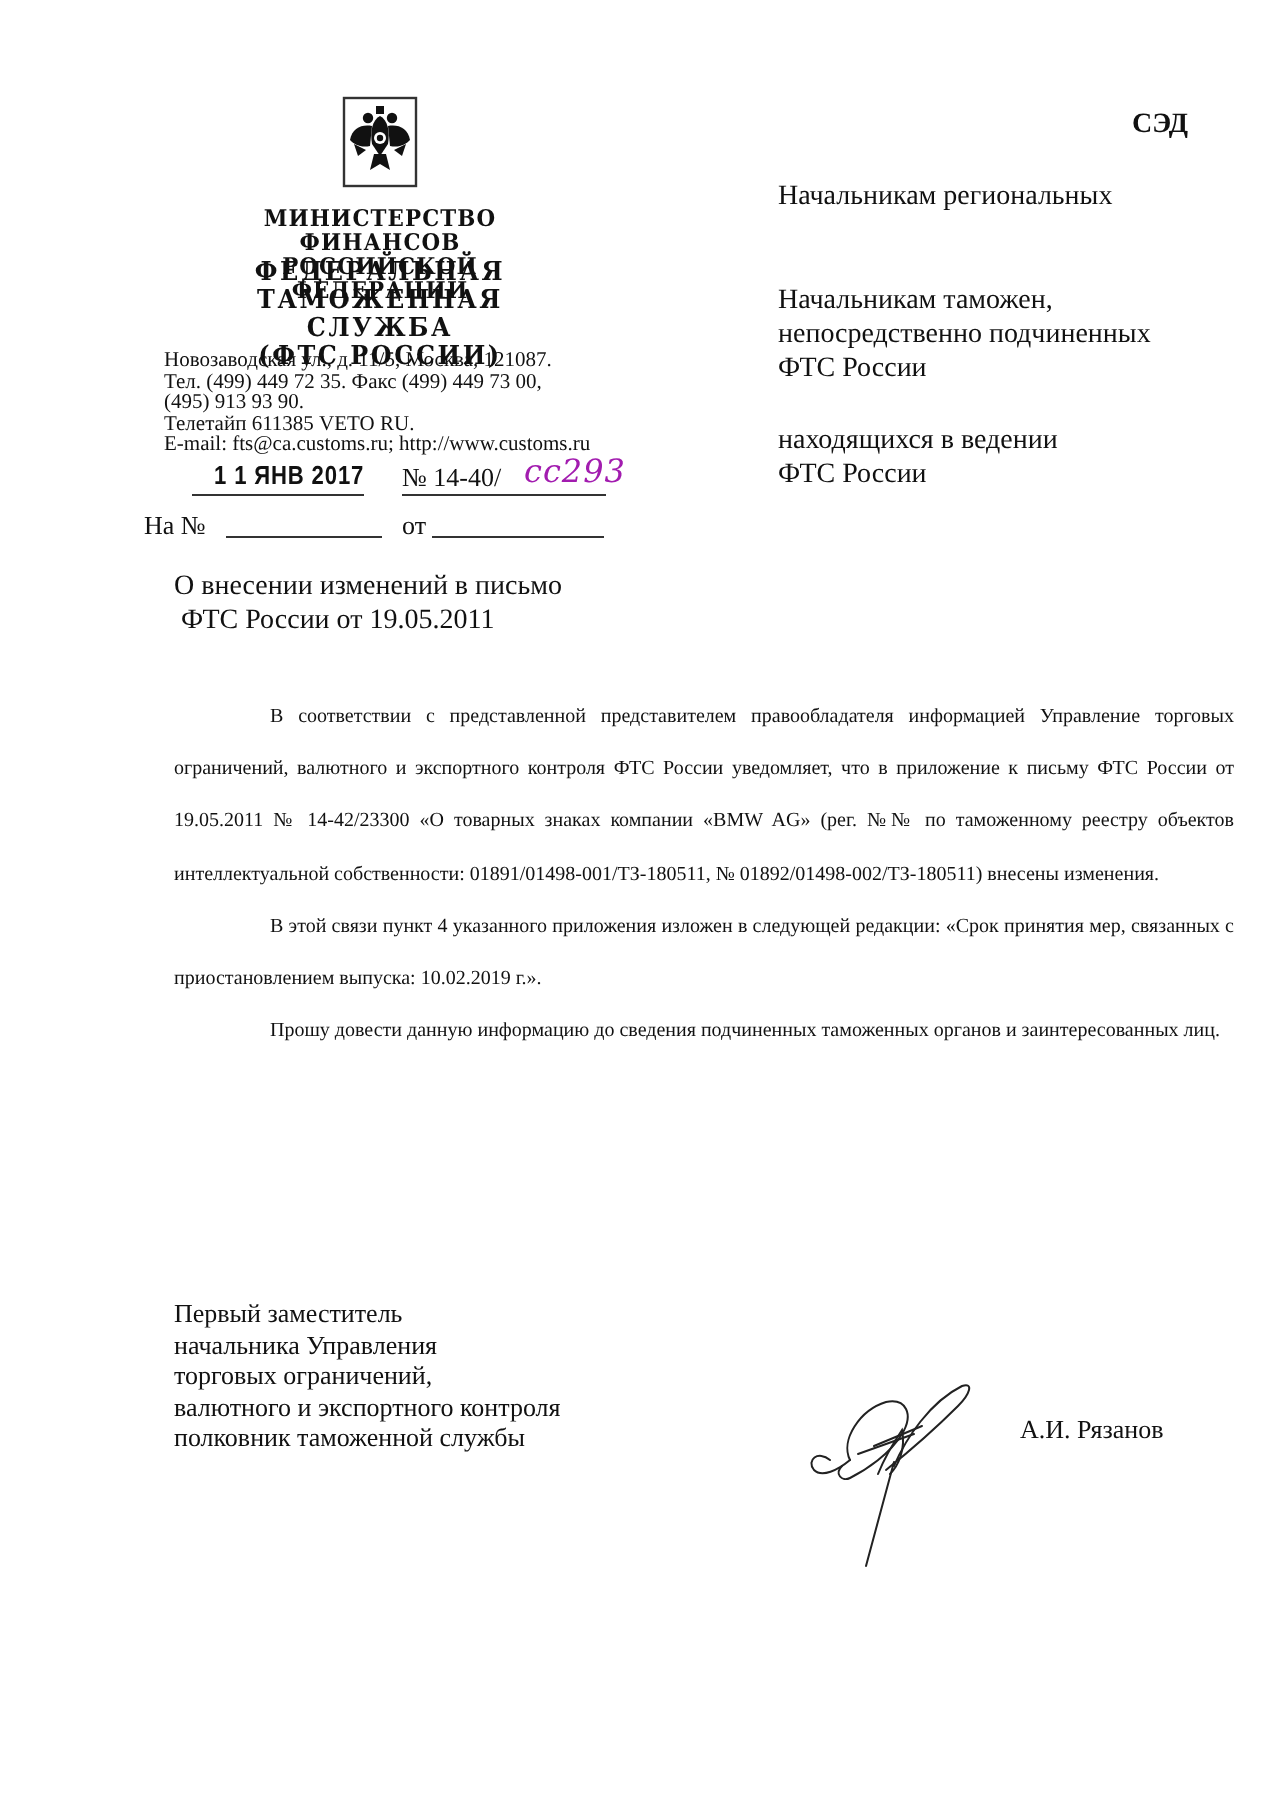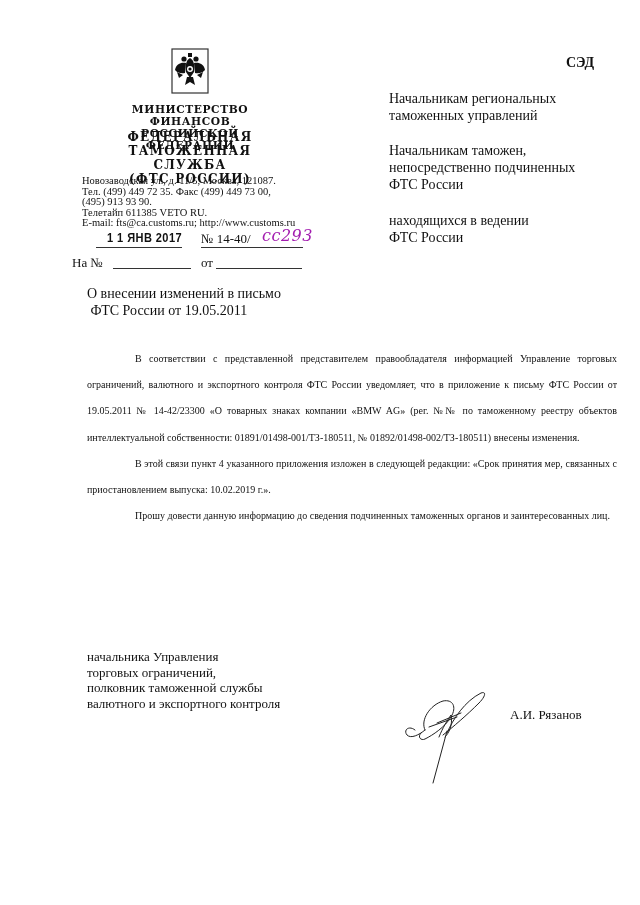--- a/index.html
+++ b/index.html
@@ -75,21 +75,20 @@
 
 <div class="abs ref-label">На №</div>
 <div class="abs ref-line1"></div>
 <div class="abs ref-from">от</div>
 <div class="abs ref-line2"></div>
 
 <div class="abs sed">СЭД</div>
 
 <div class="abs addressee" style="top:90px;">
   <div>Начальникам региональных</div>
-  <div>таможенных управлений</div>
 </div>
 <div class="abs addressee" style="top:142px;">
   <div>Начальникам таможен,</div>
   <div>непосредственно подчиненных</div>
   <div>ФТС России</div>
 </div>
 <div class="abs addressee" style="top:212px;">
   <div>находящихся в ведении</div>
   <div>ФТС России</div>
 </div>
@@ -99,24 +98,25 @@
   <div style="white-space:pre;"> ФТС России от 19.05.2011</div>
 </div>
 
 <div class="abs body-text">
   <p>В соответствии с представленной представителем правообладателя информацией Управление торговых ограничений, валютного и экспортного контроля ФТС России уведомляет, что в приложение к письму ФТС России от 19.05.2011 № 14-42/23300 «О товарных знаках компании «BMW AG» (рег. №№ по таможенному реестру объектов интеллектуальной собственности: 01891/01498-001/ТЗ-180511, № 01892/01498-002/ТЗ-180511) внесены изменения.</p>
   <p>В этой связи пункт 4 указанного приложения изложен в следующей редакции: «Срок принятия мер, связанных с приостановлением выпуска: 10.02.2019 г.».</p>
   <p>Прошу довести данную информацию до сведения подчиненных таможенных органов и заинтересованных лиц.</p>
 </div>
 
 <div class="abs sig-pos">
+  <div>Первый заместитель</div>
   <div>начальника Управления</div>
   <div>торговых ограничений,</div>
+  <div>валютного и экспортного контроля</div>
   <div>полковник таможенной службы</div>
-  <div>валютного и экспортного контроля</div>
 </div>
 
 <div class="abs signature">
   <svg width="95" height="110" viewBox="0 0 95 110" fill="none" stroke="#222" stroke-width="1" stroke-linecap="round">
     <path d="M20 55 C14 50,8 55,12 60 C16 64,24 60,30 55"></path>
     <path d="M30 55 C25 45,35 30,48 26 C58 24,62 32,56 42 C50 52,38 60,30 64 C26 66,22 62,26 58"></path>
     <path d="M42 48 L66 38"></path>
     <path d="M34 52 L62 42"></path>
     <path d="M44 62 C48 52,52 46,56 40 C58 50,54 58,50 62"></path>
     <path d="M52 58 C58 44,70 26,86 18 C92 16,90 22,84 28 C72 40,58 52,48 60"></path>

